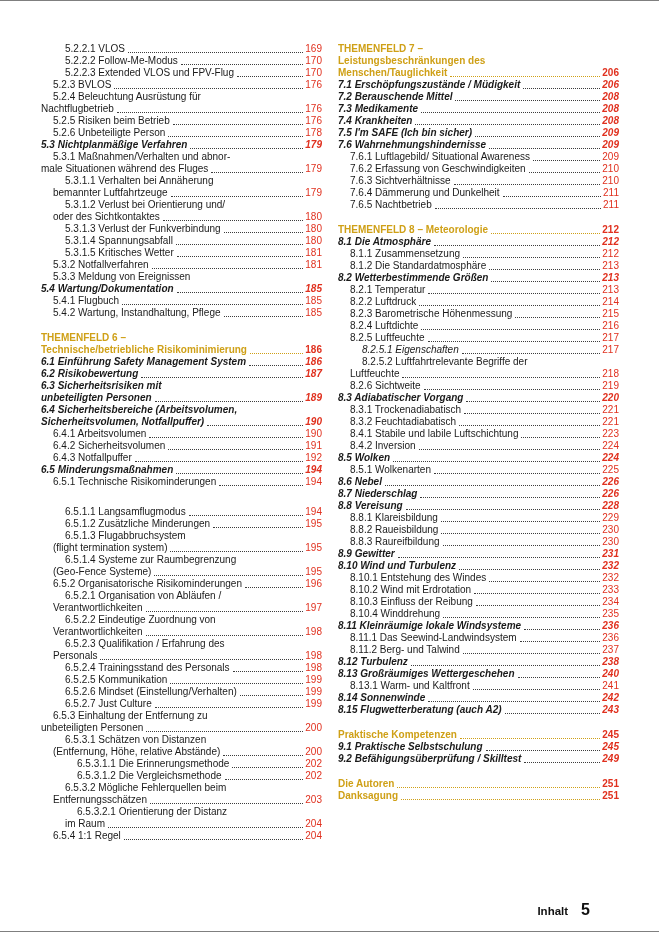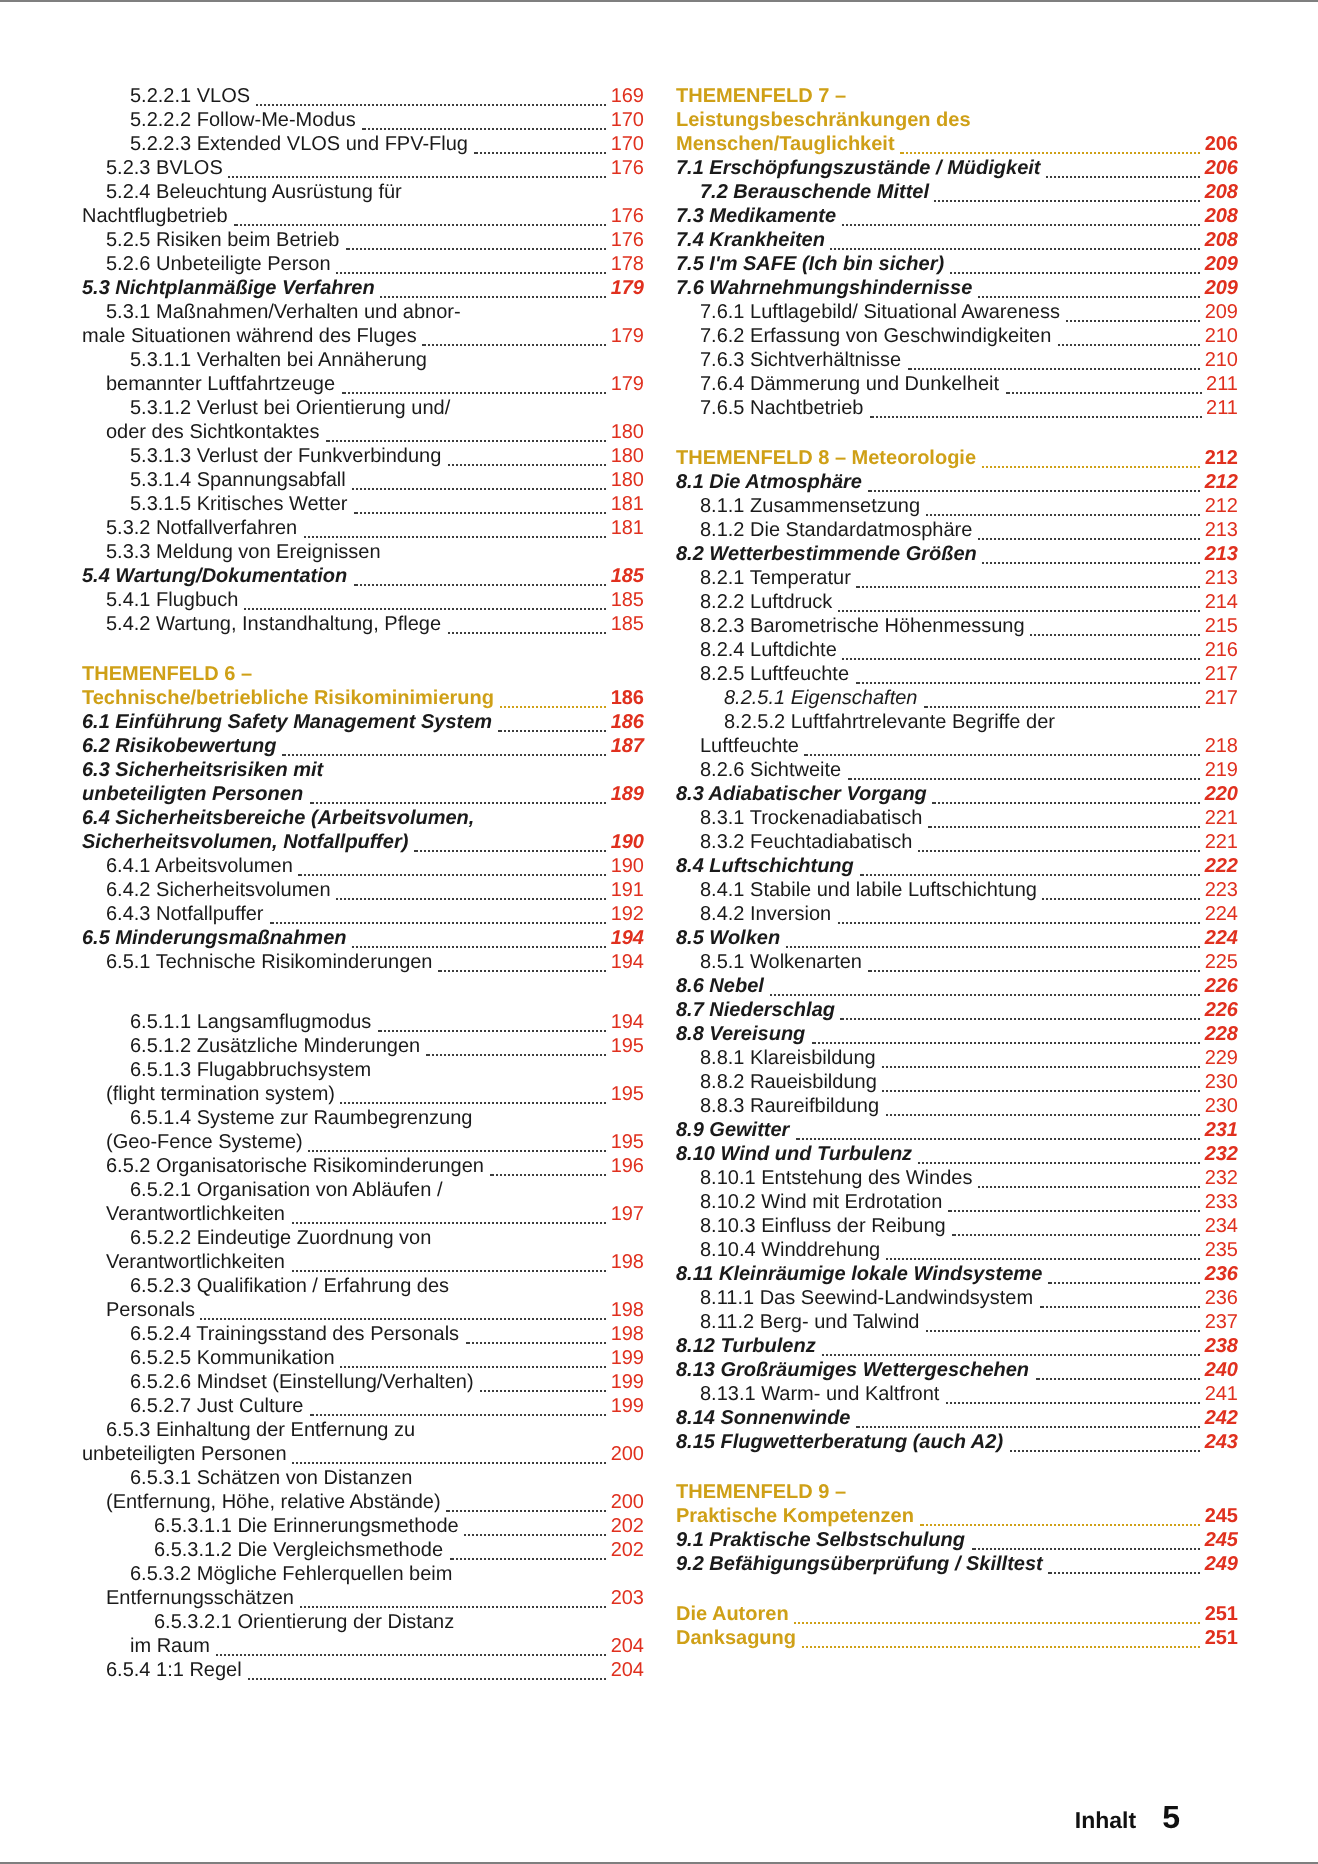--- a/index.html
+++ b/index.html
@@ -338,21 +338,21 @@
           <span class="txt" style="padding-left: 0px;">Menschen/Tauglichkeit</span>
           <span class="leader"></span>
           <span class="pg">206</span>
         </div>
         <div class="row em">
           <span class="txt" style="padding-left: 0px;">7.1 Erschöpfungszustände / Müdigkeit</span>
           <span class="leader"></span>
           <span class="pg">206</span>
         </div>
         <div class="row em">
-          <span class="txt" style="padding-left: 0px; margin-left: 12px;">7.2 Berauschende Mittel</span>
+          <span class="txt" style="padding-left: 0px;">7.2 Berauschende Mittel</span>
           <span class="leader"></span>
           <span class="pg">208</span>
         </div>
         <div class="row em">
           <span class="txt" style="padding-left: 0px;">7.3 Medikamente</span>
           <span class="leader"></span>
           <span class="pg">208</span>
         </div>
         <div class="row em">
           <span class="txt" style="padding-left: 0px;">7.4 Krankheiten</span>
@@ -471,25 +471,20 @@
         <div class="row">
           <span class="txt" style="padding-left: 12px;">8.3.1 Trockenadiabatisch</span>
           <span class="leader"></span>
           <span class="pg">221</span>
         </div>
         <div class="row">
           <span class="txt" style="padding-left: 12px;">8.3.2 Feuchtadiabatisch</span>
           <span class="leader"></span>
           <span class="pg">221</span>
         </div>
-        <div class="row em">
-          <span class="txt" style="padding-left: 0px;">8.4 Luftschichtung</span>
-          <span class="leader"></span>
-          <span class="pg">222</span>
-        </div>
         <div class="row">
           <span class="txt" style="padding-left: 12px;">8.4.1 Stabile und labile Luftschichtung</span>
           <span class="leader"></span>
           <span class="pg">223</span>
         </div>
         <div class="row">
           <span class="txt" style="padding-left: 12px;">8.4.2 Inversion</span>
           <span class="leader"></span>
           <span class="pg">224</span>
         </div>
@@ -597,23 +592,20 @@
           <span class="txt" style="padding-left: 0px;">8.14 Sonnenwinde</span>
           <span class="leader"></span>
           <span class="pg">242</span>
         </div>
         <div class="row em">
           <span class="txt" style="padding-left: 0px;">8.15 Flugwetterberatung (auch A2)</span>
           <span class="leader"></span>
           <span class="pg">243</span>
         </div>
         <div class="spacer"></div>
-        <div class="row h">
-          <span class="txt" style="padding-left: 0px;">THEMENFELD 9 –</span>
-        </div>
         <div class="row h">
           <span class="txt" style="padding-left: 0px;">Praktische Kompetenzen</span>
           <span class="leader"></span>
           <span class="pg">245</span>
         </div>
         <div class="row em">
           <span class="txt" style="padding-left: 0px;">9.1 Praktische Selbstschulung</span>
           <span class="leader"></span>
           <span class="pg">245</span>
         </div>

